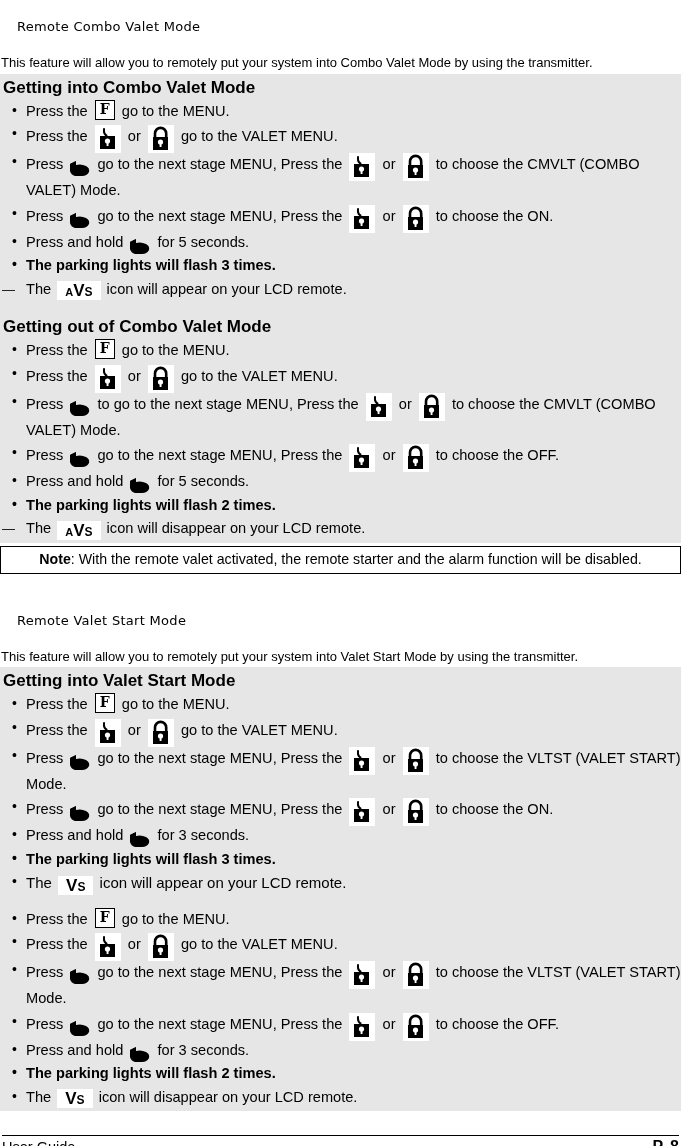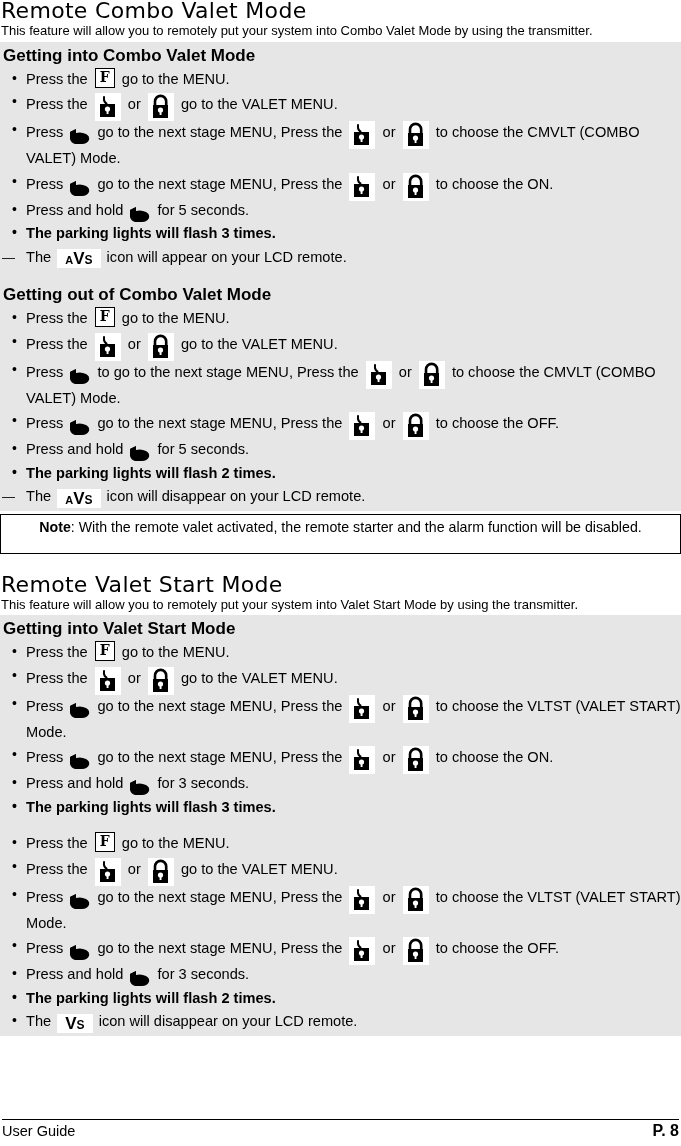--- a/index.html
+++ b/index.html
@@ -18,25 +18,25 @@
   .page {
     position: relative;
     width: 681px;
     height: 1146px;
     box-sizing: border-box;
   }
 
   
   .mode-title {
     font-family: "DejaVu Sans", sans-serif;
-    font-size: 22px;
+    font-size: 13px;
     font-weight: 400;
     letter-spacing: 0.3px;
     line-height: 19px;
-    margin: 0;
+    margin: 16px;
     padding: 1px 0 1px 1px;
     white-space: nowrap;
   }
   .intro {
     font-size: 13px;
     line-height: 20.5px;
     text-align: justify;
     text-align-last: left;
     margin: 0;
     padding: 0 2px 0 1px;
@@ -151,21 +151,21 @@
   .ic-avs .s { font-size: 12px; }
   .ic-vs .v { font-size: 17px; }
   .ic-vs .s { font-size: 12px; }
 
   
   .note-box {
     border: 1.5px solid #000;
     background: #ffffff;
     box-sizing: border-box;
     margin: 3px 0 0 0;
-    padding: 3px 6px 16px 6px;
+    padding: 3px 6px 4px 6px;
     font-size: 14.2px;
     line-height: 19px;
     text-align: center;
   }
   .note-box b { font-weight: bold; }
 
   
   .footer {
     position: absolute;
     left: 0;
@@ -548,20 +548,25 @@
           <svg width="22" height="20" viewBox="0 0 22 20">
               <path d="M1 6 L7 3 L7 7 Q12 5.5 17 8 Q21 10 20 14 Q18 18 13 18 L6 18 Q2 17 1 13 Z" fill="#000"></path>
               <path d="M7 3 L1 6 L4 9 Z" fill="#000"></path>
             </svg>
         </span>
         <span>for 3 seconds.</span>
       </li>
 
       <li class="bul strong">The parking lights will flash 3 times.</li>
 
+      <li class="bul" style="font-size:15px;">
+        <span>The</span>
+        <span class="ic ic-vs"><span class="v">V</span><span class="s">S</span></span>
+        <span>icon will appear on your LCD remote.</span>
+      </li>
     </ul>
 
     <div class="spacer-md"></div>
 
 
     <ul class="steps">
       <li class="bul">
         <span>Press the</span>
         <span class="ic ic-f">F</span>
         <span>go to the MENU.</span>

